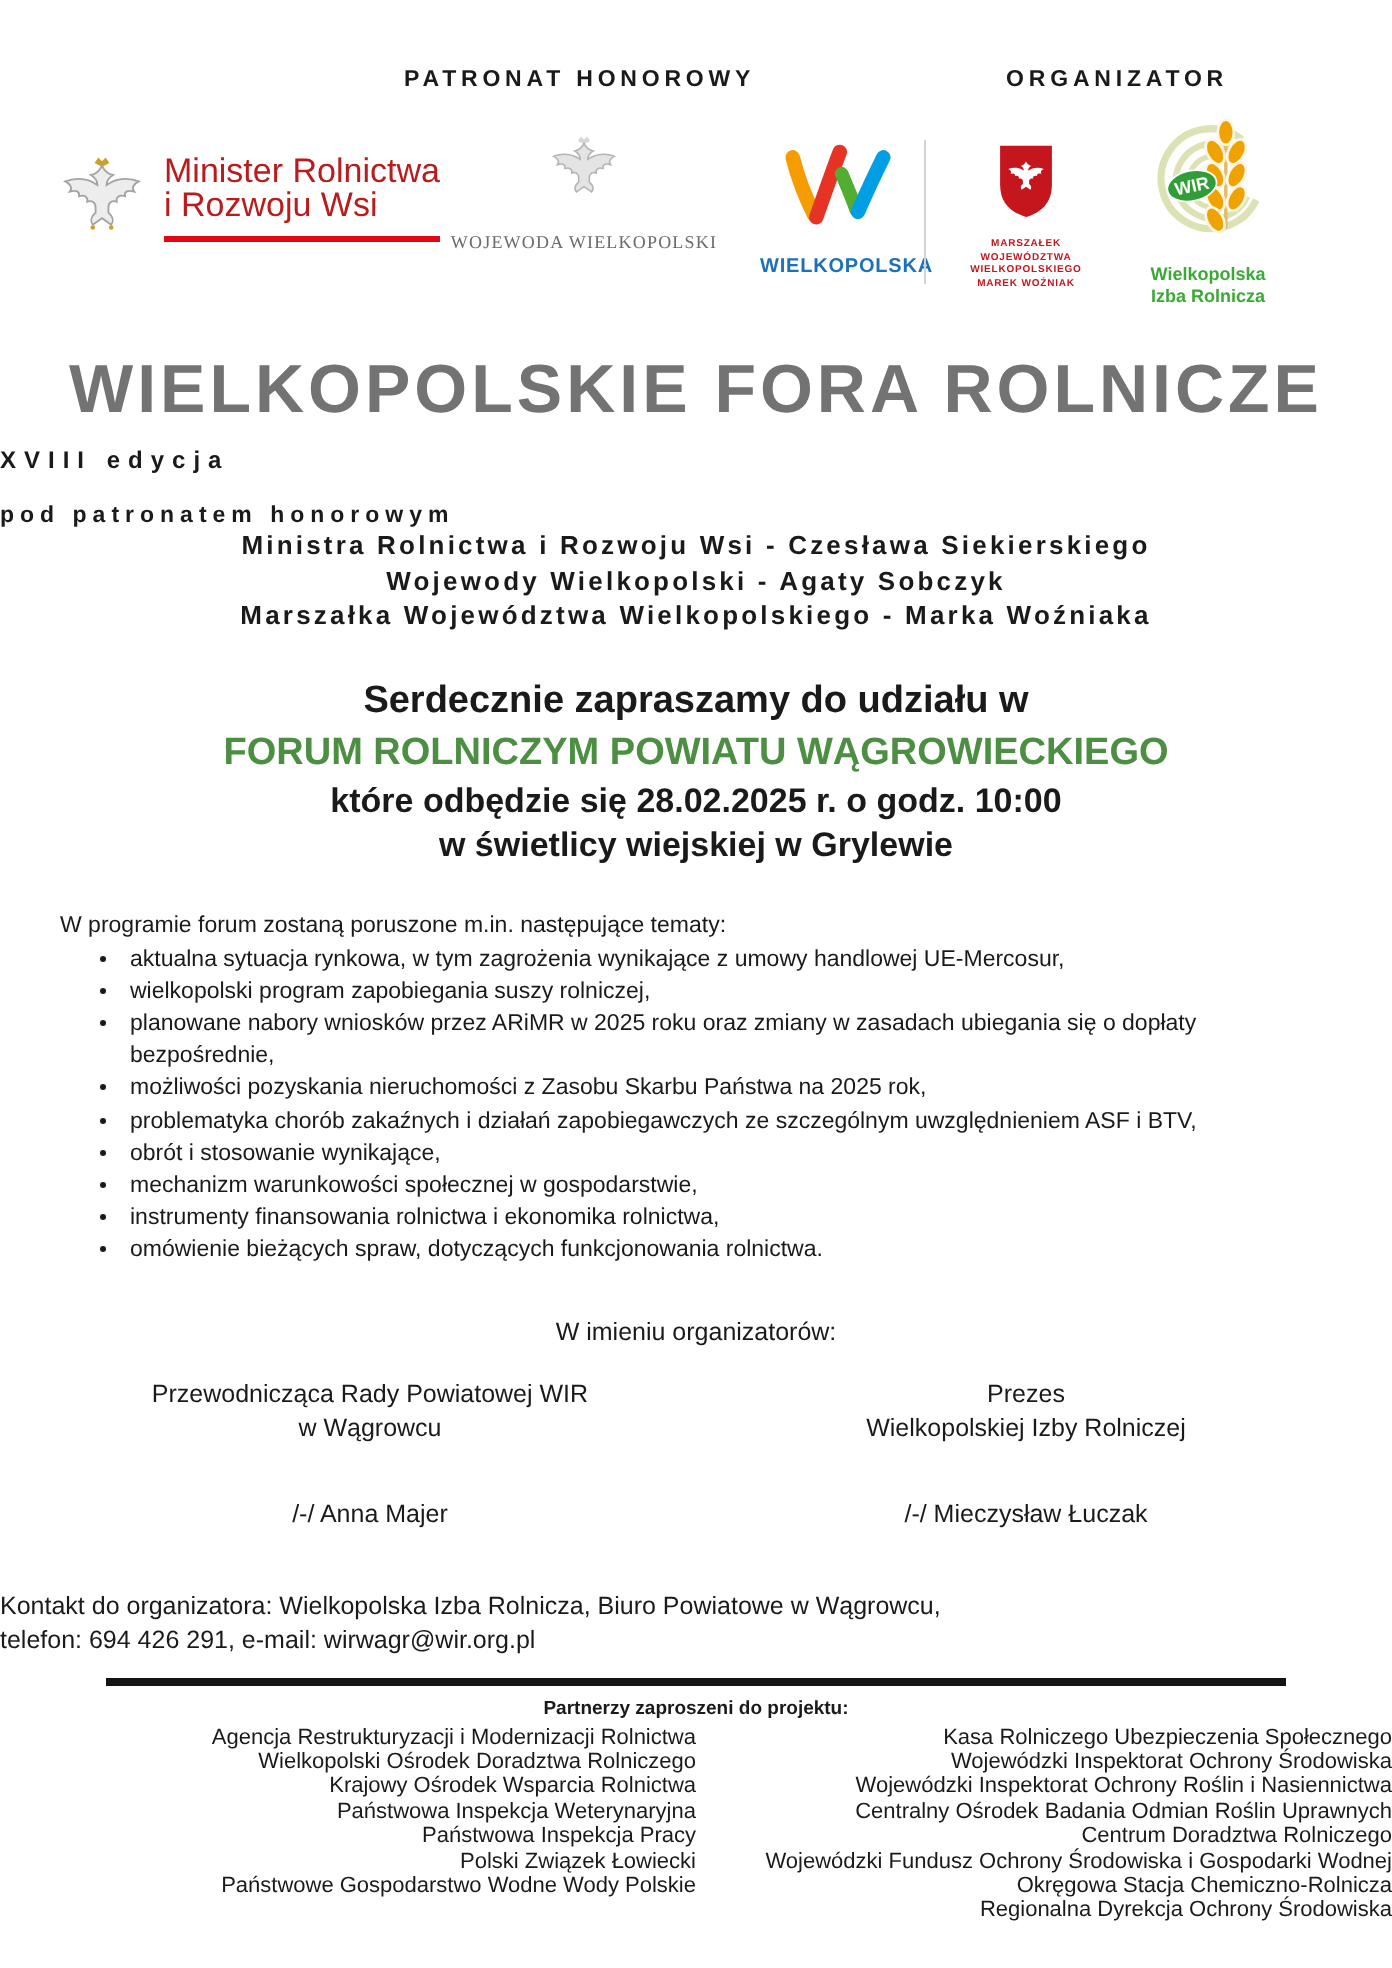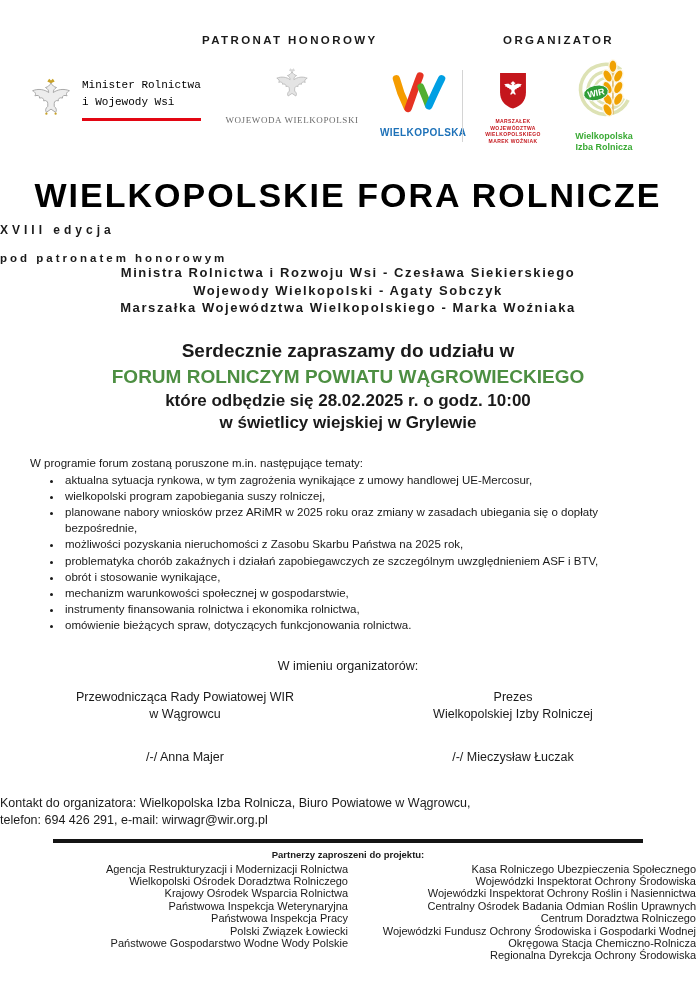--- a/index.html
+++ b/index.html
@@ -6,34 +6,34 @@
   html, body { background: #fff; }
   body { font-family: "Liberation Sans", sans-serif; color: #1a1a1a; }
   .page { position: relative; width: 696px; height: 984px; margin: 0 auto; background: #fff; overflow: hidden; }
 
   
   .top-labels { display: flex; justify-content: space-between; padding: 34px 82px 0 202px; font-size: 11.5px; font-weight: bold; letter-spacing: 2.4px; white-space: nowrap; }
 
   
   .logos { position: relative; height: 104px; margin-top: 12px; }
   .minister { position: absolute; left: 28px; top: 16px; display: flex; align-items: center; gap: 8px; }
-  .minister-text { font-size: 11px; color: #000000; line-height: 17px; font-family: Liberation Mono, monospace; }
+  .minister-text { font-size: 17px; color: #b91c1c; line-height: 17px; }
   .minister-underline { height: 3px; background: #e30613; margin-top: 7px; }
   .wojewoda { position: absolute; left: 224px; top: 6px; width: 136px; text-align: center; }
   .wojewoda-label { font-family: "Liberation Serif", serif; font-size: 9px; letter-spacing: 0.6px; color: #6b6b6b; margin-top: 5px; white-space: nowrap; }
   .wlkp { position: absolute; left: 380px; top: 12px; width: 78px; text-align: center; }
   .wlkp-label { font-size: 10px; font-weight: bold; color: #1d71b8; letter-spacing: 0.4px; margin-top: 3px; }
   .logo-divider { position: absolute; left: 462px; top: 12px; height: 72px; width: 1px; background: #d4d4d4; }
   .marszalek { position: absolute; left: 474px; top: 14px; width: 78px; text-align: center; }
   .marszalek-lines { margin-top: 5px; font-size: 5px; font-weight: bold; color: #c4161c; line-height: 6.5px; letter-spacing: 0.4px; }
   .wir { position: absolute; left: 560px; top: 0; width: 88px; text-align: center; }
   .wir-label { font-size: 9px; font-weight: bold; color: #3aaa35; line-height: 11px; margin-top: 1px; }
 
   
-  .main-title { margin-top: 14px; text-align: center; font-size: 34px; font-weight: bold; letter-spacing: 2px; color: #000000; }
+  .main-title { margin-top: 14px; text-align: center; font-size: 34px; font-weight: bold; letter-spacing: 2px; color: #737373; }
   .edition { margin-top: 8px; text-align: left; font-size: 12px; font-weight: bold; letter-spacing: 4px; }
   .pat-intro { margin-top: 15px; text-align: left; font-size: 11.5px; font-weight: bold; letter-spacing: 3px; }
   .pat-line { text-align: center; font-size: 13px; font-weight: bold; letter-spacing: 1.6px; line-height: 17.5px; }
 
   
   .invite1 { margin-top: 23px; text-align: center; font-size: 19px; font-weight: bold; }
   .invite2 { margin-top: 4px; text-align: center; font-size: 19px; font-weight: bold; color: #4d8f42; }
   .invite3 { margin-top: 3px; text-align: center; font-size: 17px; font-weight: bold; }
   .invite4 { margin-top: 2px; text-align: center; font-size: 17px; font-weight: bold; }
 
@@ -73,21 +73,21 @@
 
     <div class="minister">
       <svg width="46" height="50" viewBox="0 0 100 90" aria-hidden="true">
         <path d="M42 7 l4 -6 4 4 4 -4 4 6 -8 4 z" fill="#c9a227"></path>
         <path d="M50 10 C47 16 43 19 38 20 C43 23 45 26 45 31 C36 24 22 22 10 27 C16 30 18 34 15 38 C22 36 26 38 25 43 C31 41 35 44 34 49 C39 47 43 50 43 55 L43 61 C38 65 37 70 40 74 L50 67 L60 74 C63 70 62 65 57 61 L57 55 C57 50 61 47 66 49 C65 44 69 41 75 43 C74 38 78 36 85 38 C82 34 84 30 90 27 C78 22 64 24 55 31 C55 26 57 23 62 20 C57 19 53 16 50 10 Z" fill="#ededed" stroke="#a3a3a3" stroke-width="2"></path>
         <circle cx="40" cy="77" r="2.5" fill="#c9a227"></circle>
         <circle cx="60" cy="77" r="2.5" fill="#c9a227"></circle>
       </svg>
       <div class="minister-text">
         <div>Minister Rolnictwa</div>
-        <div>i Wojewody Wsi</div>
+        <div>i Rozwoju Wsi</div>
         <div class="minister-underline"></div>
       </div>
     </div>
 
     <div class="wojewoda">
       <svg width="38" height="42" viewBox="0 0 100 90" aria-hidden="true">
         <path d="M42 7 l4 -6 4 4 4 -4 4 6 -8 4 z" fill="#d8d8d8"></path>
         <path d="M50 10 C47 16 43 19 38 20 C43 23 45 26 45 31 C36 24 22 22 10 27 C16 30 18 34 15 38 C22 36 26 38 25 43 C31 41 35 44 34 49 C39 47 43 50 43 55 L43 61 C38 65 37 70 40 74 L50 67 L60 74 C63 70 62 65 57 61 L57 55 C57 50 61 47 66 49 C65 44 69 41 75 43 C74 38 78 36 85 38 C82 34 84 30 90 27 C78 22 64 24 55 31 C55 26 57 23 62 20 C57 19 53 16 50 10 Z" fill="#e4e4e4" stroke="#b3b3b3" stroke-width="2"></path>
       </svg>
       <div class="wojewoda-label">WOJEWODA WIELKOPOLSKI</div>

